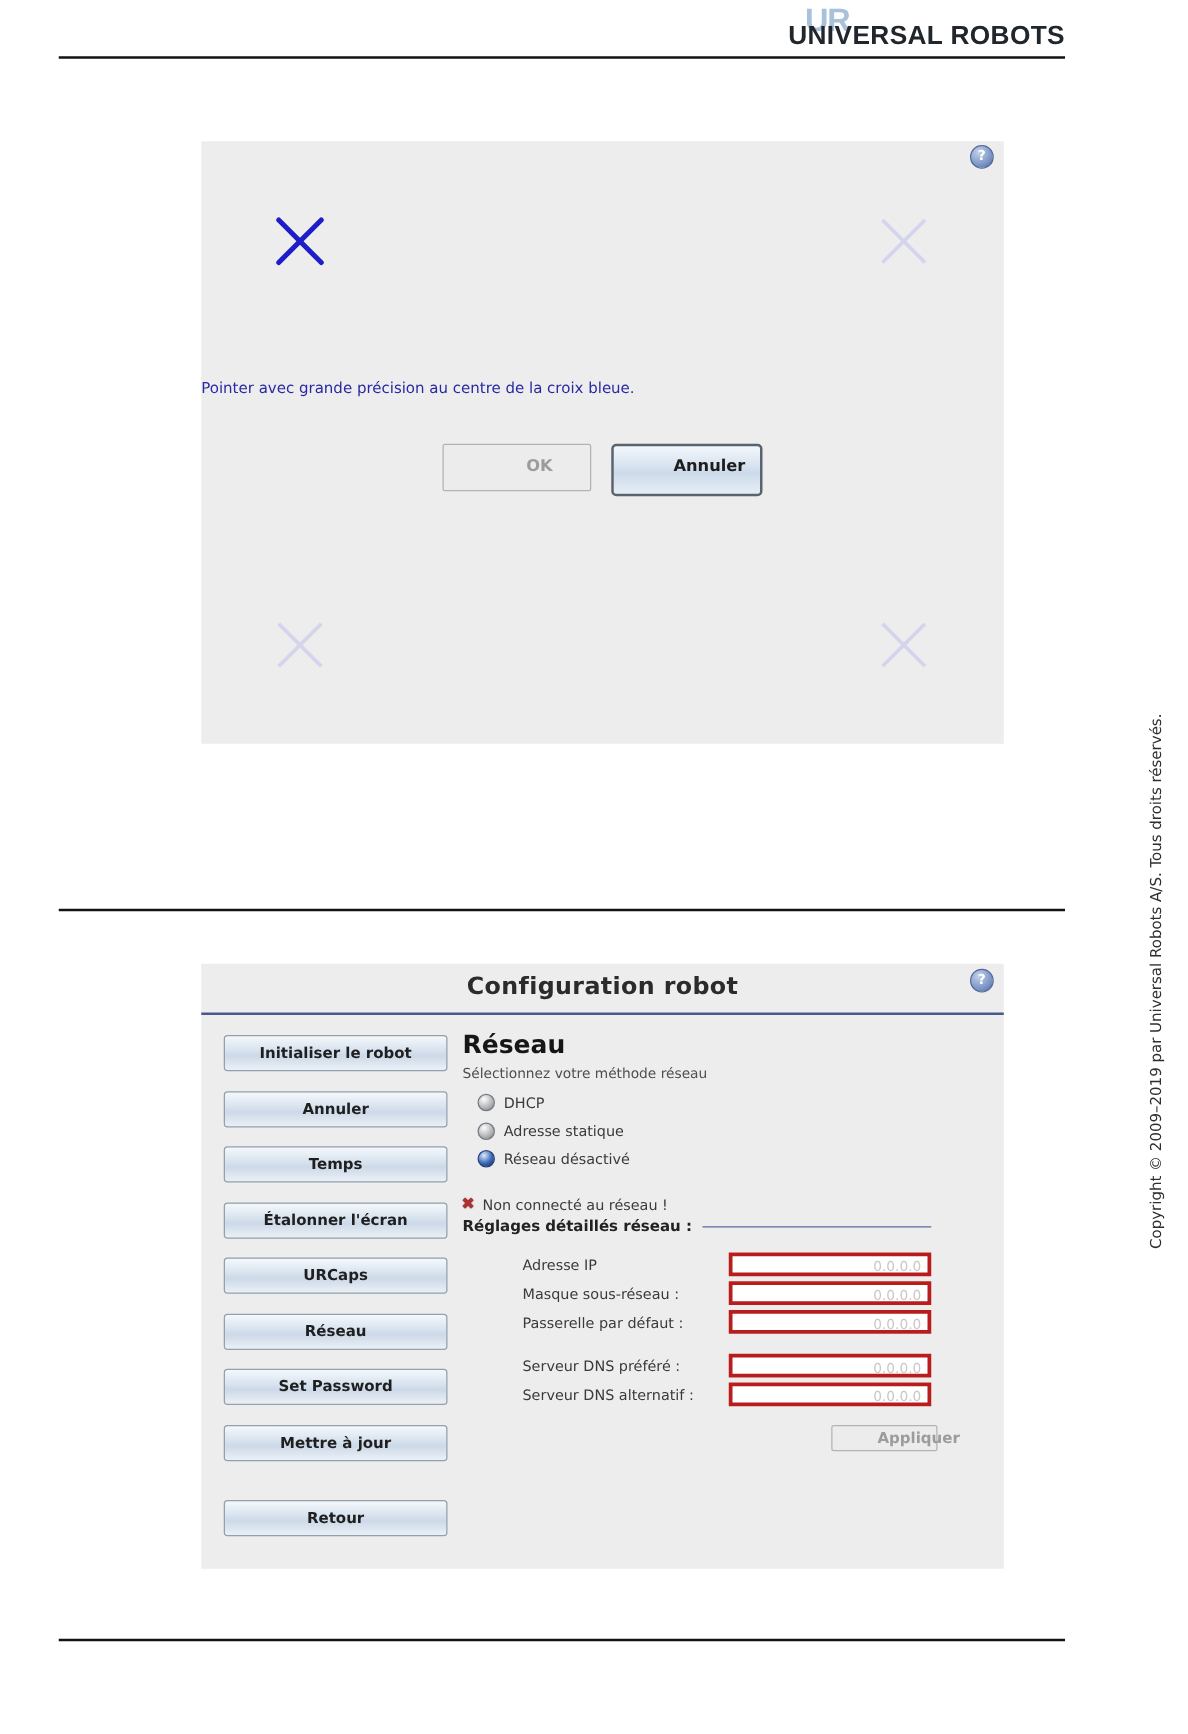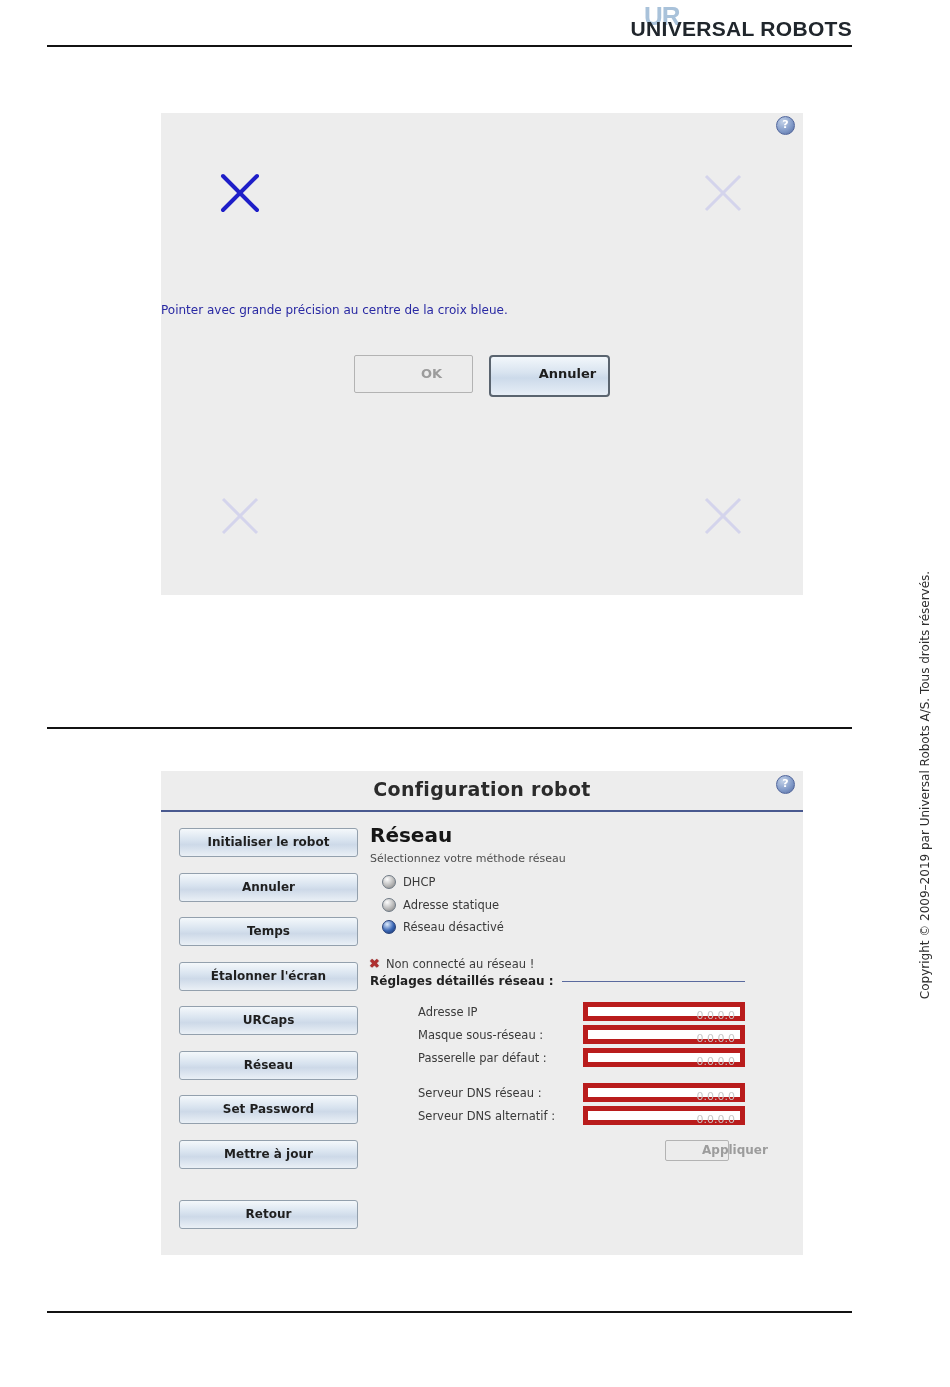--- a/index.html
+++ b/index.html
@@ -67,24 +67,24 @@
          text-shadow:0 0 1px #6e1515;}
   .status-text{font-size:11.5px;color:#3c3c3c;}
 
   .details-row{position:absolute;left:209px;top:203px;width:375px;display:flex;
                align-items:center;gap:8px;}
   .details-heading{font-size:12px;font-weight:bold;color:#222;white-space:nowrap;}
   .details-line{flex:1;height:1px;background:#5a6a9e;}
 
   .flabel{position:absolute;left:257px;font-size:11.5px;color:#3a3a3a;}
   .finput{position:absolute;left:422px;width:162px;height:19px;box-sizing:border-box;
-          background:#ffffff;border:5px solid #b91c1c;color:#c8c8c8;font-size:11px;
+          background:#ffffff;border:3px solid #b91c1c;color:#c8c8c8;font-size:11px;
           text-align:right;line-height:17px;padding-right:5px;}
 
-  #btn-apply{left:504px;top:369px;width:64px;height:21px;line-height:19px;font-size:12px;}
+  #btn-apply{left:504px;top:369px;width:85px;height:21px;line-height:19px;font-size:12px;}
 
   
   .copyright{position:absolute;left:691px;top:777px;width:470px;height:16px;
              transform:rotate(-90deg);text-align:center;font-size:12px;color:#2e2e2e;}
 </style>
 </head>
 <body>
 
 <div class="page">
 
@@ -172,21 +172,21 @@
 
     <div class="flabel" style="top:234px">Adresse IP</div>
     <div class="finput" style="top:231px">0.0.0.0</div>
 
     <div class="flabel" style="top:257px">Masque sous-réseau :</div>
     <div class="finput" style="top:254px">0.0.0.0</div>
 
     <div class="flabel" style="top:280px">Passerelle par défaut :</div>
     <div class="finput" style="top:277px">0.0.0.0</div>
 
-    <div class="flabel" style="top:315px">Serveur DNS réseau :</div>
+    <div class="flabel" style="top:315px">Serveur DNS préféré :</div>
     <div class="finput" style="top:312px">0.0.0.0</div>
 
     <div class="flabel" style="top:338px">Serveur DNS alternatif :</div>
     <div class="finput" style="top:335px">0.0.0.0</div>
 
     <div class="btn btn-disabled" id="btn-apply">Appliquer</div>
   </div>
 
   <div class="rule" style="top:1311px"></div>
 

